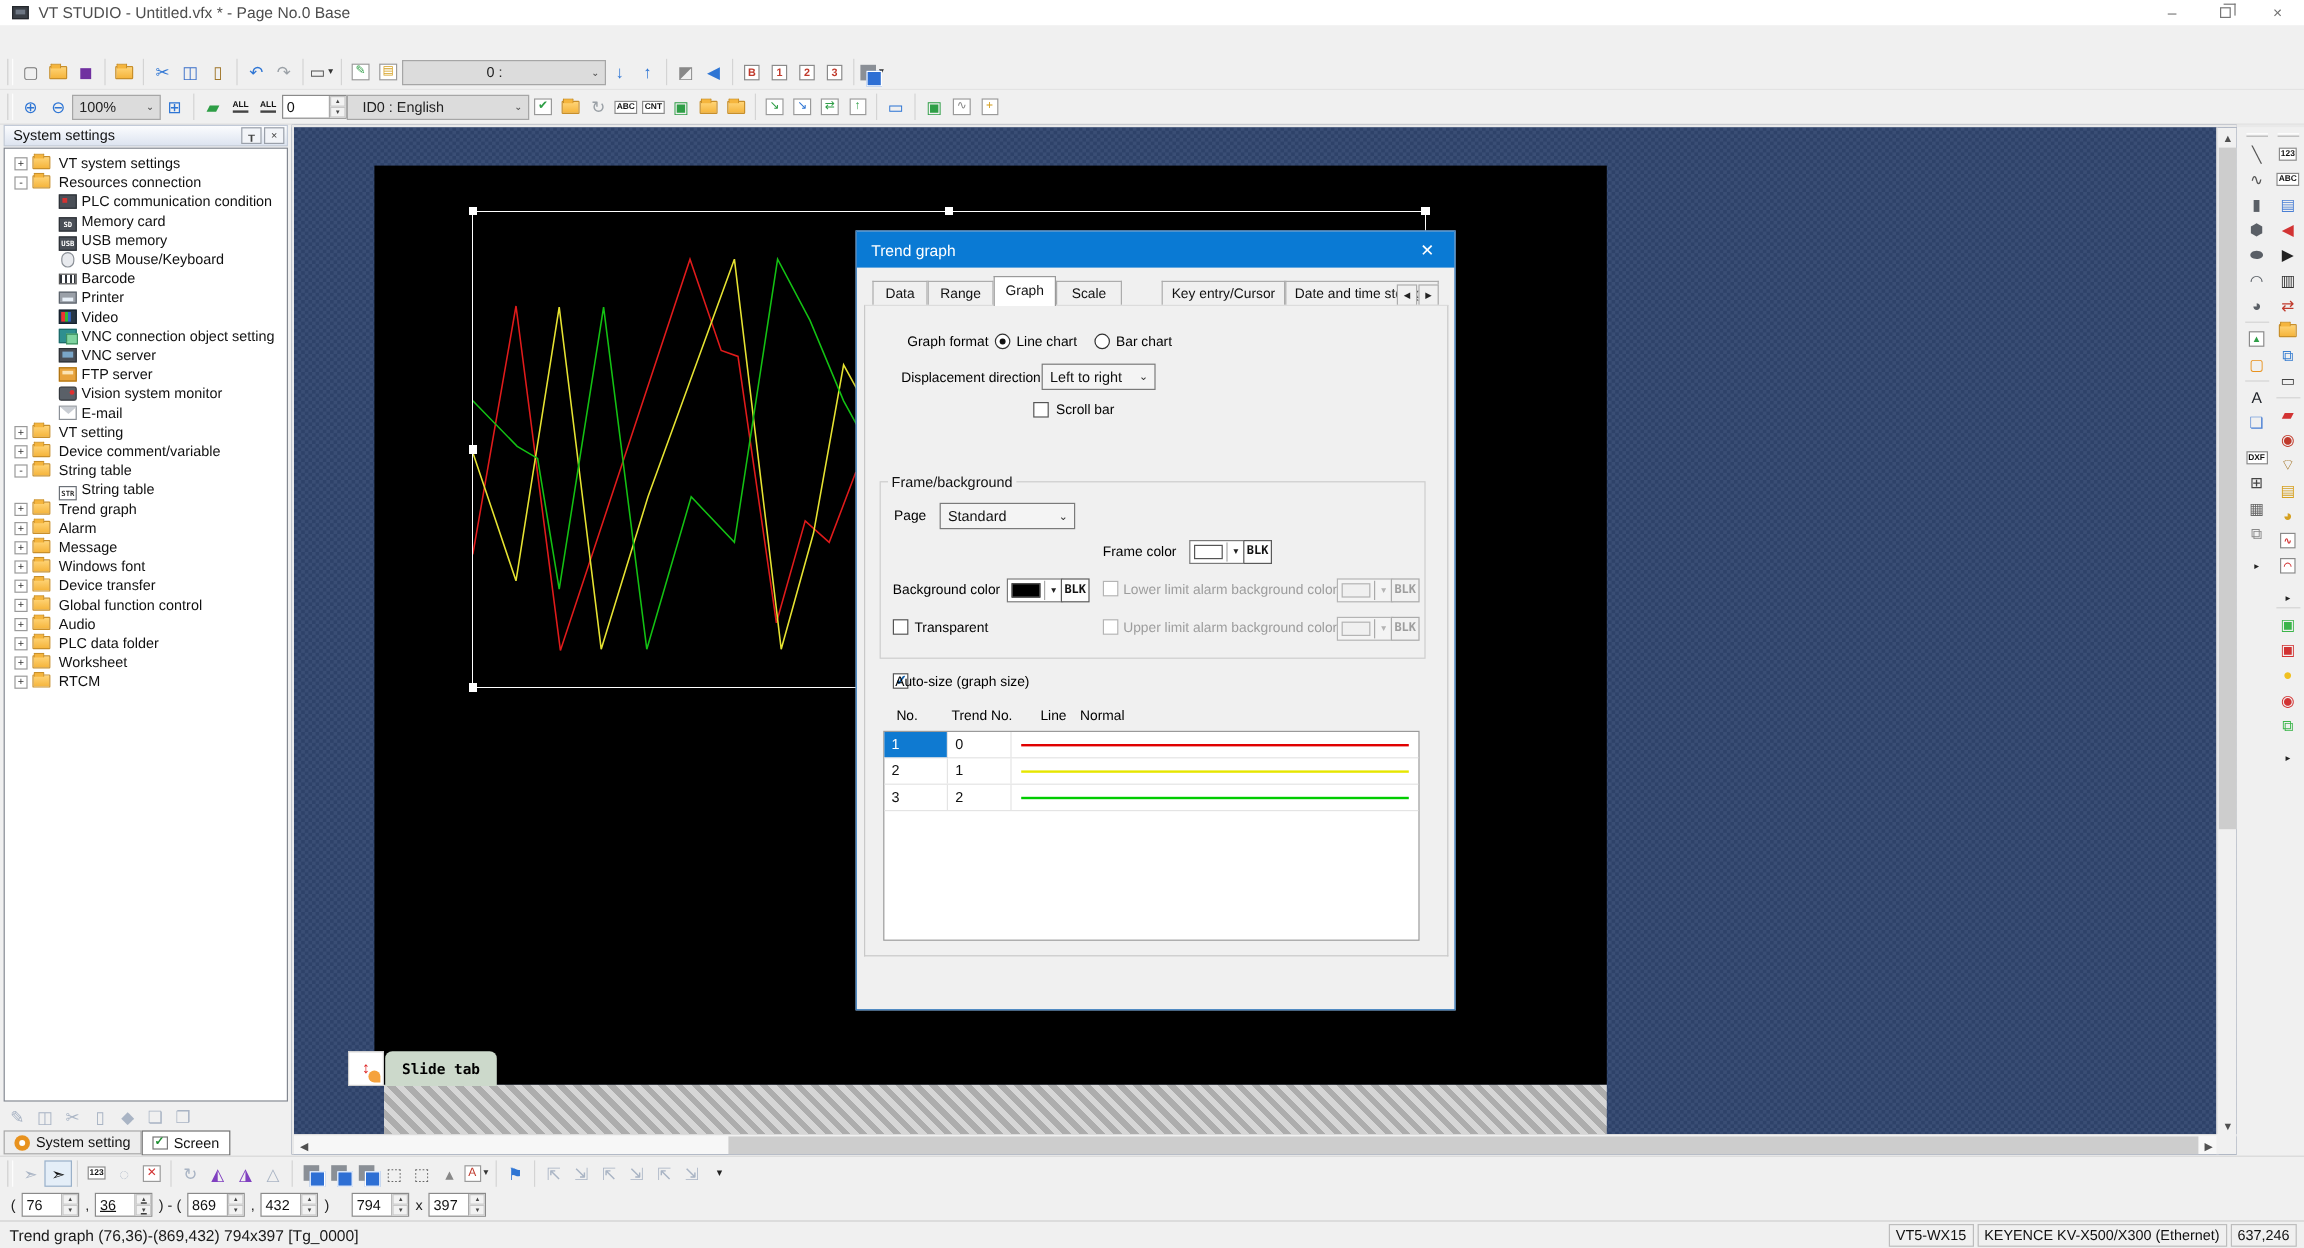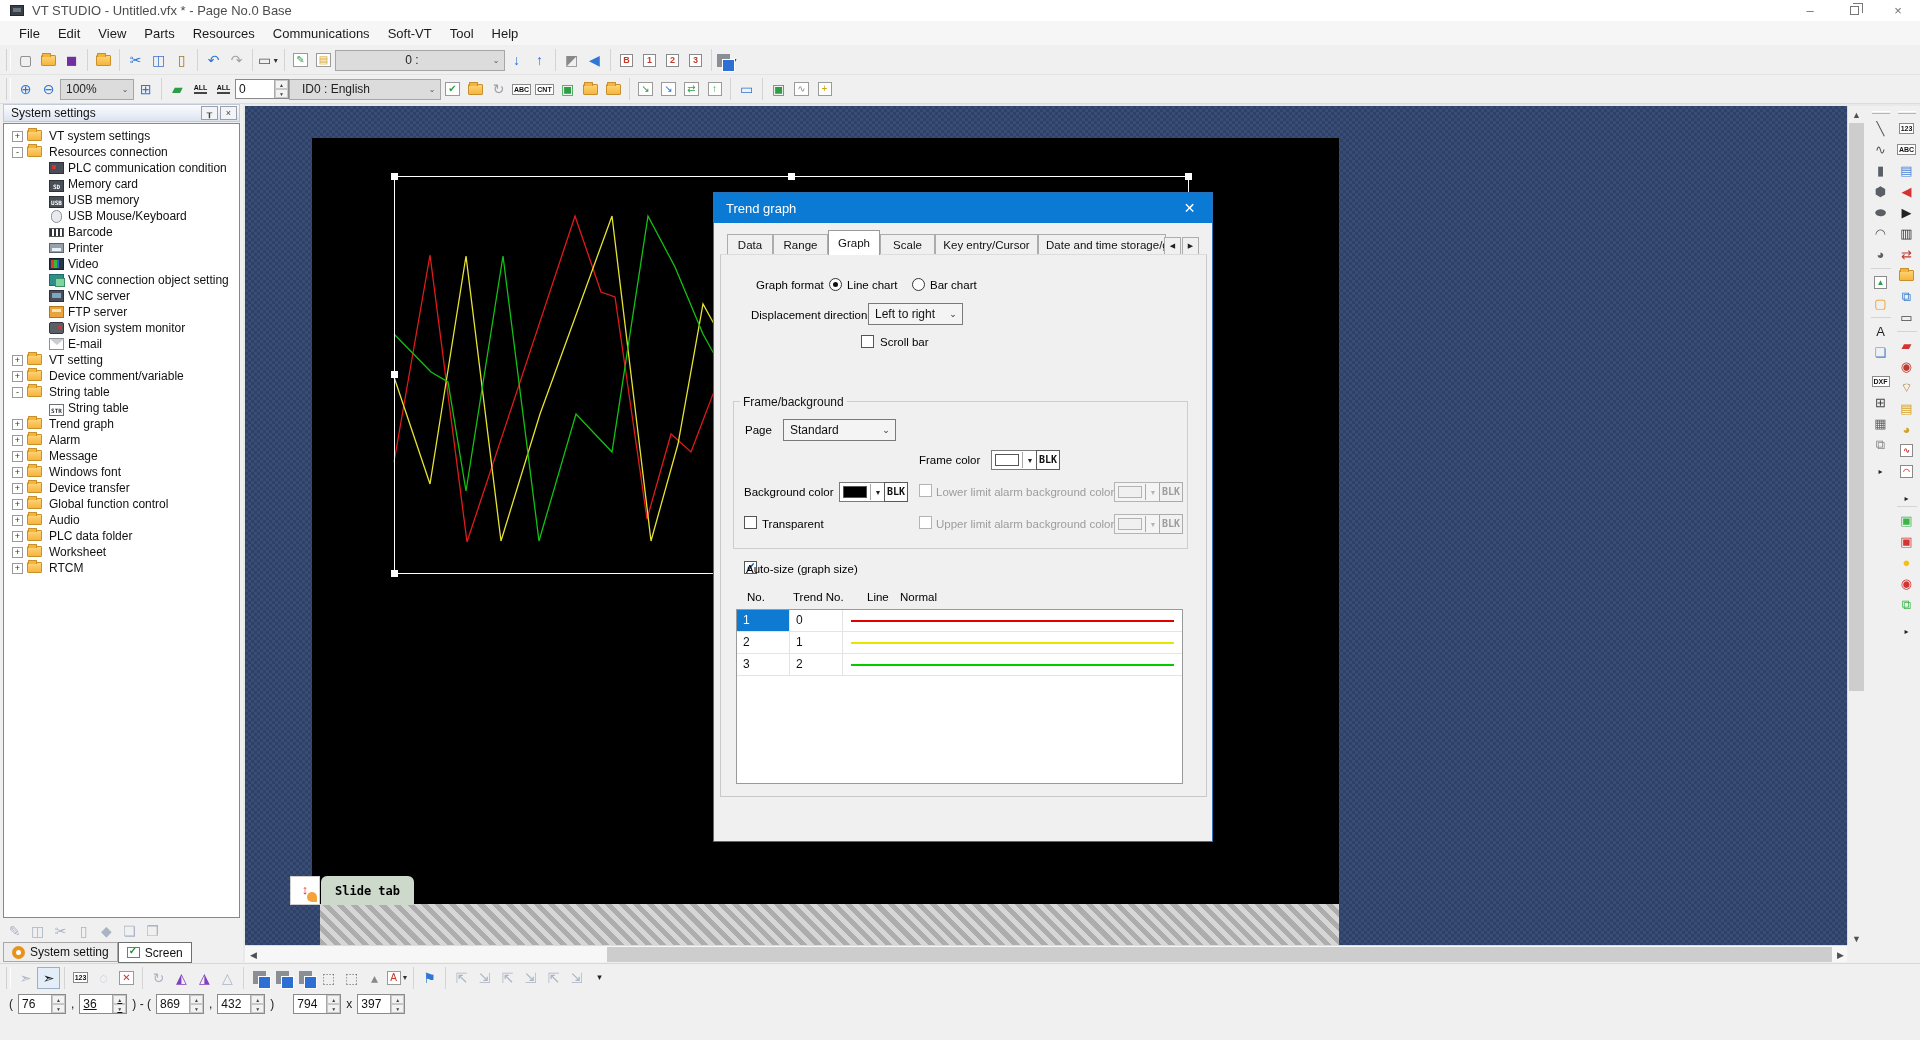--- a/index.html
+++ b/index.html
@@ -169,31 +169,20 @@
     <div id="appicon"></div>
     <span id="wintitle">VT STUDIO - Untitled.vfx * - Page No.0 Base</span>
     <div id="winbtns">
       <div class="wbtn">–</div>
       <div class="wbtn">
           <span class="wrestore"></span>
         </div>
       <div class="wbtn">×</div>
     </div>
   </div>
-  <div id="menubar" class="abs">
-      <div class="mitem">File</div>
-      <div class="mitem">Edit</div>
-      <div class="mitem">View</div>
-      <div class="mitem">Parts</div>
-      <div class="mitem">Resources</div>
-      <div class="mitem">Communications</div>
-      <div class="mitem">Soft-VT</div>
-      <div class="mitem">Tool</div>
-      <div class="mitem">Help</div>
-    </div>
   <div id="tb1" class="abs tbar">
       <div class="grip"></div>
       <span class="ic">
         <span class="g" style="color: rgb(119, 119, 119);">▢</span>
       </span>
       <span class="ic">
         <span class="fold"></span>
       </span>
       <span class="ic">
         <span class="g" style="color: rgb(112, 48, 160);">◼</span>
@@ -698,21 +687,21 @@
   <div id="dialog" class="abs">
     <div id="dlgtitle">
       <span>Trend graph</span>
       <div id="dlgclose">✕</div>
     </div>
     <div class="dtabs" id="dtabs">
         <div class="dtab" style="width: 46px;">Data</div>
         <div class="dtab" style="width: 55px;">Range</div>
         <div class="dtab sel" style="width: 52px;">Graph</div>
         <div class="dtab" style="width: 55px;">Scale</div>
-        <div class="dtab" style="width: 103px;">Key entry/Cursor</div>
+        <div class="dtab" style="width: 103px; margin-left: 33px;">Key entry/Cursor</div>
         <div class="dtab" style="width: 128px;">Date and time storage/graphic displ</div>
       </div>
     <div class="tabarrow" style="left:450px">◀</div>
     <div class="tabarrow" style="left:468px">▶</div>
     <div id="tpanel"></div>
 
     <span class="dlabel" style="left:42px;top:86px">Graph format</span>
     <span class="radio sel" style="left:115px;top:85px"></span>
     <span class="dlabel" style="left:133px;top:86px">Line chart</span>
     <span class="radio" style="left:198px;top:85px"></span>
@@ -931,13 +920,19 @@
       </div>
       <span class="ct">x</span>
       <div class="spinbox" style="width: 48px;">
         <span class="sv">397</span>
         <span class="sa">
           <span>▲</span>
           <span>▼</span>
         </span>
       </div>
     </div>
+  <div id="statusbar" class="abs">
+    <span id="stext">Trend graph (76,36)-(869,432) 794x397 [Tg_0000]</span>
+    <span class="scell">VT5-WX15</span>
+    <span class="scell">KEYENCE KV-X500/X300 (Ethernet)</span>
+    <span class="scell" style="margin-right:6px">637,246</span>
+  </div>
 </div>
 
 </body></html>

